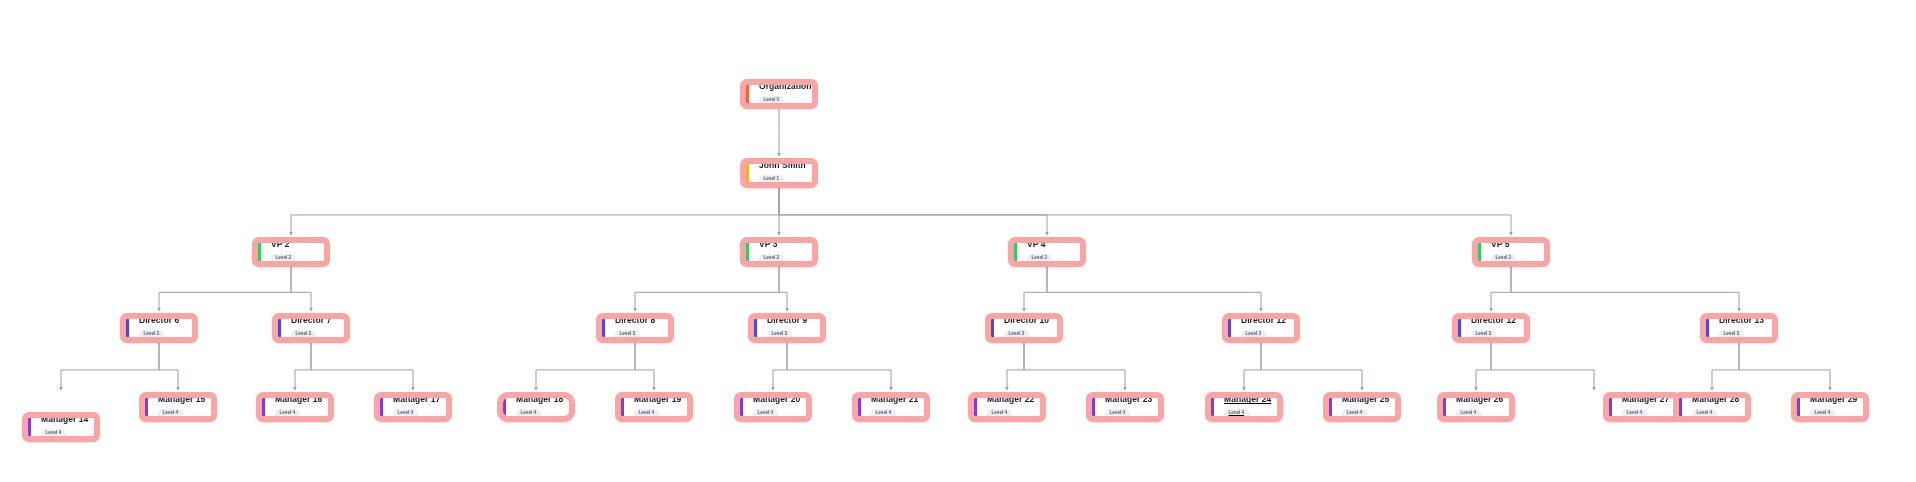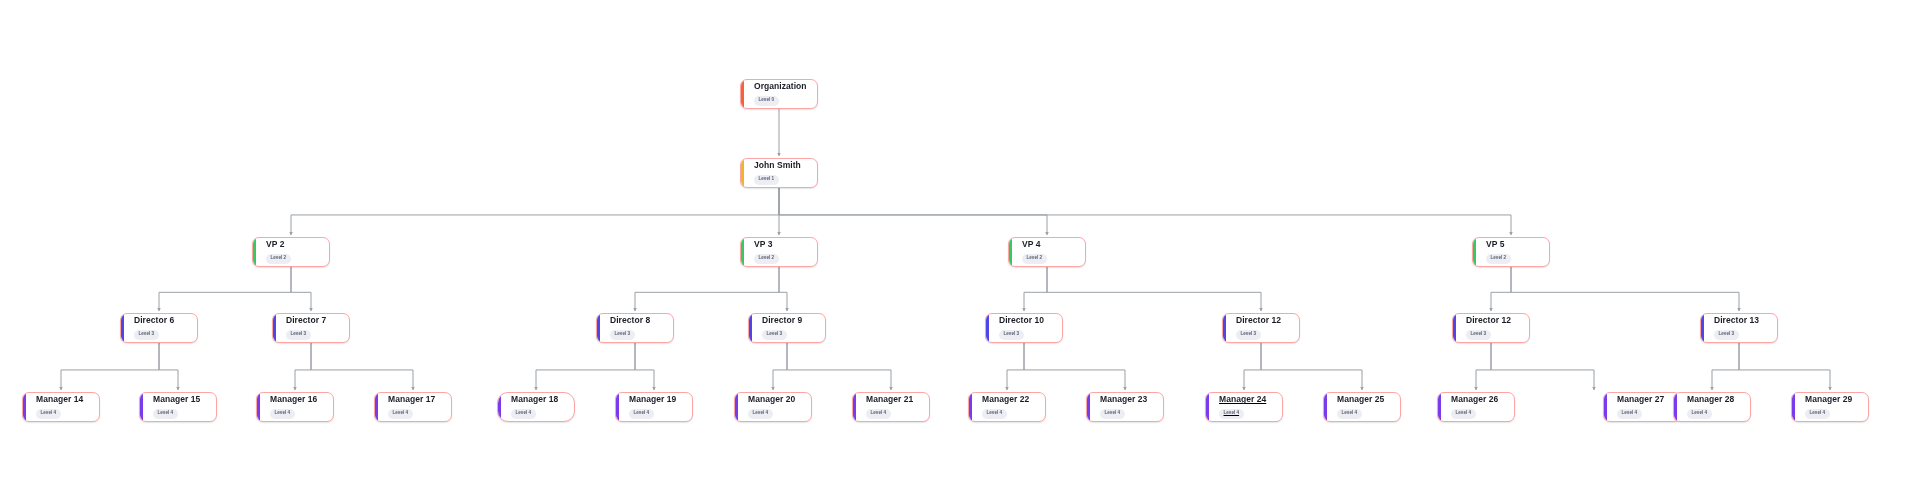--- a/index.html
+++ b/index.html
@@ -8,21 +8,21 @@
     background: #ffffff;
     font-family: "Liberation Sans", sans-serif;
     overflow: hidden;
   }
   #chart-canvas { position: relative; width: 1916px; height: 482px; background: #ffffff; }
   #edge-layer { position: absolute; inset: 0; width: 1916px; height: 482px; pointer-events: none; }
 
   .node {
     position: absolute;
     background: #ffffff;
-    border: 1px solid #fca5a5;
+    border: 6px solid #fca5a5;
     border-radius: 7px;
     box-shadow: 0 1px 2px rgba(16,18,30,0.07), 0 1px 1px rgba(16,18,30,0.04);
     overflow: hidden;
     display: flex;
     flex-direction: column;
     justify-content: center;
     padding: 0 0 0 13px;
   }
   .node::before {
     content: "";
@@ -156,21 +156,21 @@
       <div class="node" style="left: 1452px; top: 313px; width: 78px; height: 30px; --accent: #4f46e5;">
         <span></span>
         <div class="node-title">Director 12</div>
         <div class="node-badge">Level 3</div>
       </div>
       <div class="node" style="left: 1700px; top: 313px; width: 78px; height: 30px; --accent: #4f46e5;">
         <span></span>
         <div class="node-title">Director 13</div>
         <div class="node-badge">Level 3</div>
       </div>
-      <div class="node" style="left: 22px; top: 392px; width: 78px; height: 30px; --accent: #7c3aed;">
+      <div class="node" style="left: 22px; top: 412px; width: 78px; height: 30px; --accent: #7c3aed;">
         <span></span>
         <div class="node-title">Manager 14</div>
         <div class="node-badge">Level 4</div>
       </div>
       <div class="node" style="left: 139px; top: 392px; width: 78px; height: 30px; --accent: #7c3aed;">
         <span></span>
         <div class="node-title">Manager 15</div>
         <div class="node-badge">Level 4</div>
       </div>
       <div class="node" style="left: 256px; top: 392px; width: 78px; height: 30px; --accent: #7c3aed;">

